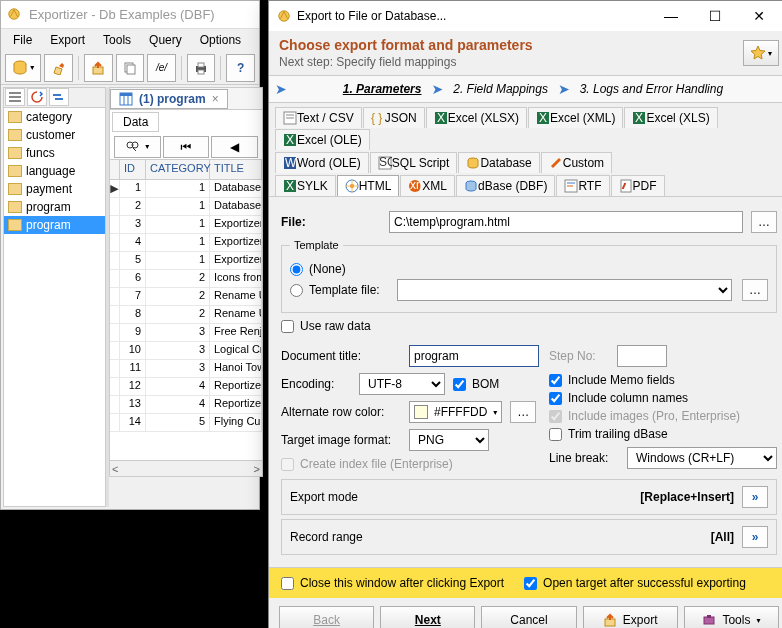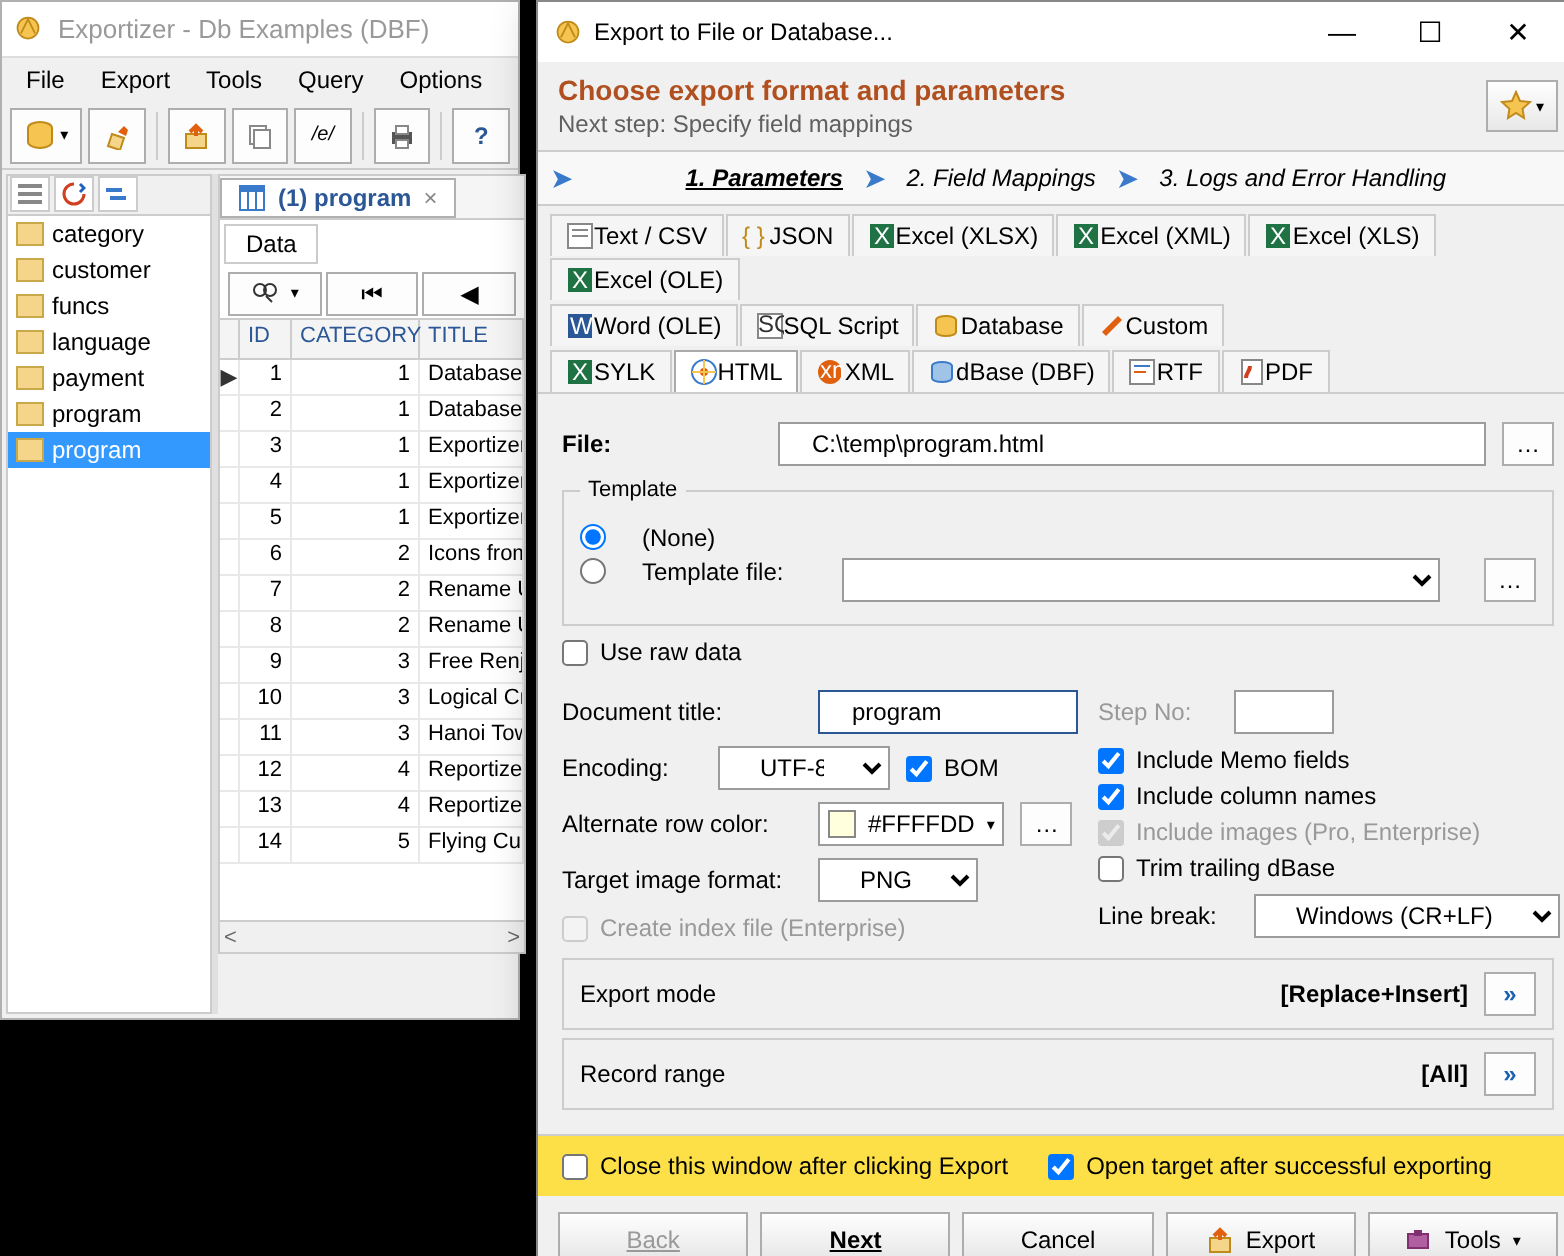--- a/index.html
+++ b/index.html
@@ -49,24 +49,24 @@
 .steps .step.active { font-weight:bold; text-decoration:underline; font-style:italic;margin-left:46px;}
 .steps .chev { color:#3a7acb; font-size:14px;}
 .fmt-tabs { padding:4px 6px 0 6px; display:flex; flex-wrap:wrap; gap:1px; border-bottom:1px solid #ccc; background:#f0f0f0;}
 .fmt-tab { display:flex; align-items:center; gap:0; padding:3px 7px; border:1px solid #ccc; background:#f5f5f5; border-bottom:none; font-size:11px; cursor:pointer;}
 .fmt-tab.active { background:#fff; border-color:#aaa; position:relative; }
 .fmt-tab .ico { width:14px; height:14px; display:inline-flex; align-items:center; justify-content:center; font-size:10px;}
 .form-body { padding:8px 12px; background:#f0f0f0; }
 .form-row { display:flex; align-items:center; margin:6px 0; gap:8px;}
 .form-row label { width:120px; }
 .form-row.short label { width:120px;}
-input[type=text], select { border:1px solid #9c9c9c; background:#fff; padding:2px 16px; height:22px; font-size:12px;}
+input[type=text], select { border:1px solid #9c9c9c; background:#fff; padding:2px 4px; height:22px; font-size:12px;}
 .fieldset { border:1px solid #ccc; padding:8px; margin:4px 0;}
 .fieldset legend{ padding:0 4px; font-size:11px;}
-.radio-row { display:flex; align-items:flex-start; gap:18px; margin:3px 0;}
+.radio-row { display:flex; align-items:center; gap:6px; margin:3px 0;}
 .chk { display:flex; align-items:center; gap:6px;}
 .browse-btn { width:26px; height:22px; border:1px solid #adadad; background:#fdfdfd; display:flex; align-items:center; justify-content:center; cursor:pointer;}
 .two-col { display:flex; gap:10px;}
 .two-col .col{flex:1;}
 .expand-row{ border:1px solid #ccc; padding:6px 8px; margin:4px 0; display:flex; align-items:center; justify-content:space-between; background:#f0f0f0;}
 .expand-row .val{font-weight:bold;}
 .expand-btn{ width:26px;height:22px;border:1px solid #adadad;background:#fdfdfd;display:flex;align-items:center;justify-content:center;color:#1a5fb4;font-weight:bold;}
 .bottom-chk{ padding:8px 12px; display:flex; gap:20px; background:#fde047; border-top:1px solid #ccc;}
 .btn-row { padding:8px 10px; display:flex; gap:6px; background:#f0f0f0;}
 .btn { flex:1; height:28px; border:1px solid #adadad; background:linear-gradient(#fefefe,#e4e4e4); display:flex; align-items:center; justify-content:center; gap:6px; cursor:pointer;}

